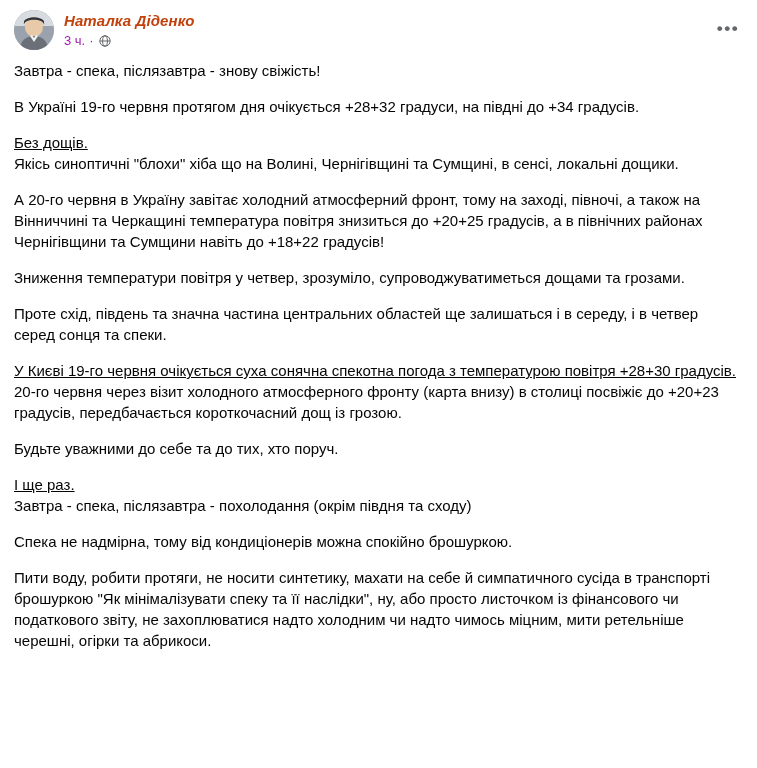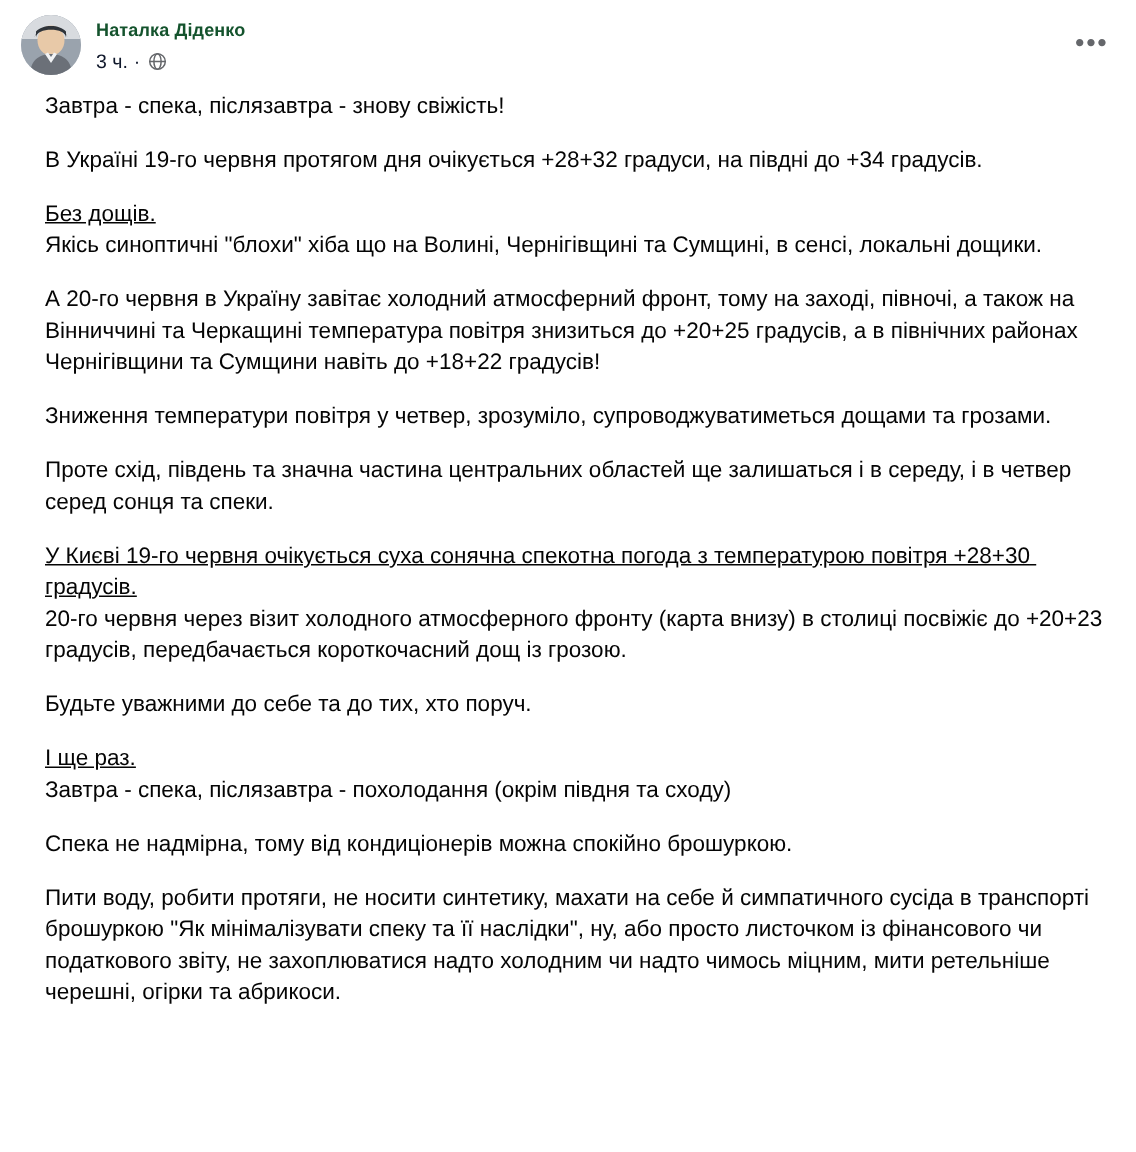--- a/index.html
+++ b/index.html
@@ -36,31 +36,32 @@
     position: relative;
   }
   .avatar svg { display: block; }
   .header-text {
     display: flex;
     flex-direction: column;
     justify-content: center;
     padding-top: 1px;
   }
   .author {
-    font-size: 12px;
+    font-size: 15px;
     font-weight: bold;
-    color: #14532d;
+    color: #c2410c;
     line-height: 19px;
     letter-spacing: 0.1px;
+    font-style: italic;
   }
   .meta {
     display: flex;
     align-items: center;
     font-size: 13px;
-    color: #0f172a;
+    color: #a21caf;
     line-height: 17px;
     margin-top: 2px;
   }
   .meta .sep {
     margin: 0 4px;
   }
   .globe-icon {
     display: inline-flex;
     align-items: center;
     margin-left: 1px;
@@ -82,21 +83,21 @@
     font-weight: bold;
     cursor: pointer;
   }
   .post-body {
     padding: 6px 14px 10px 14px;
     font-size: 15px;
     line-height: 21px;
     color: #050505;
   }
   .para {
-    margin: 0 0 15px 16px;
+    margin: 0 0 15px 0;
     white-space: pre-wrap;
   }
   .para.tight {
     margin-bottom: 0;
     text-decoration: underline;
   }
   .para:last-child { margin-bottom: 0; }
 </style>
 </head>
 <body>

